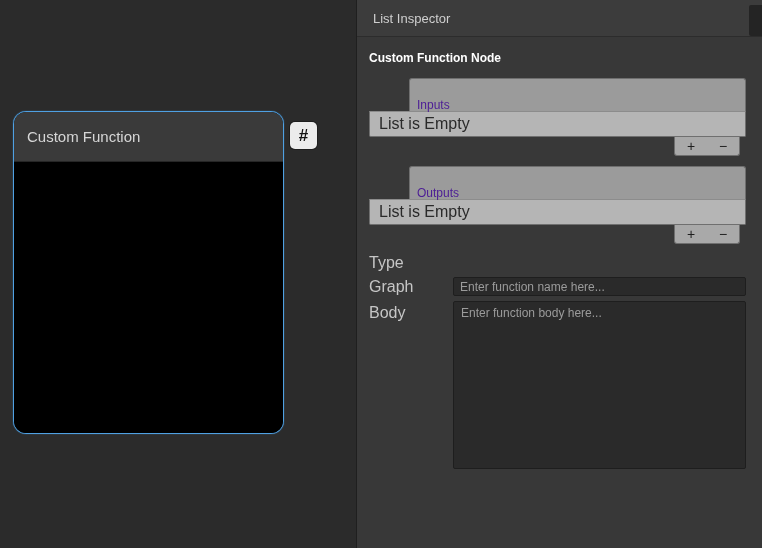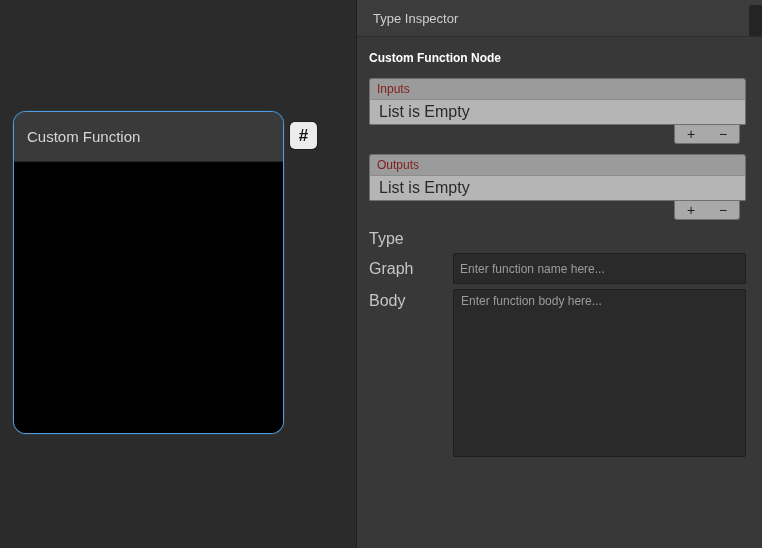--- a/index.html
+++ b/index.html
@@ -66,21 +66,21 @@
 
   .section-title {
     margin:14px 0 13px 0; font-size:12px; font-weight:bold; color:#ffffff;
   }
 
   
   .rlist { margin-bottom:10px; }
   .rl-header {
     height:21px; line-height:20px; background:#9b9b9b;
     border:1px solid #6f6f6f; border-bottom:none; border-radius:3px 3px 0 0;
-    color:#7f1d1d; font-size:12px; padding:0 7px;
+    color:#4c1d95; font-size:12px; padding:16px 7px;margin-left:40px;
   }
   .rl-row {
     height:26px; background:#b5b5b5;
     border:1px solid #6f6f6f; border-top:1px solid #8c8c8c;
     border-radius:0 0 2px 2px;
     color:#2a2a2a; font-size:16px;
     display:flex; align-items:center; padding:0 9px;
   }
   .rl-footer {
     height:19px; width:66px; margin-left:auto; margin-right:6px;
@@ -100,21 +100,21 @@
   .field-row.top .field-label { padding-top:3px; }
 
   .dropdown {
     flex:1; height:20px; background:#515151; border:1px solid #2e2e2e; border-radius:3px;
     display:flex; align-items:center; justify-content:space-between;
     padding:0 7px; color:#dedede; font-size:12px; cursor:pointer;
   }
   .dropdown .arrow { color:#bfbfbf; font-size:10px; }
 
   .text-field {
-    flex:1; height:31px; background:#2a2a2a; border:1px solid #1e1e1e; border-radius:2px;
+    flex:1; height:19px; background:#2a2a2a; border:1px solid #1e1e1e; border-radius:2px;
     color:#cfcfcf; font-size:12px; padding:0 6px; outline:none;
     font-family:"Liberation Sans", sans-serif;
   }
   .body-area {
     flex:1; height:168px; background:#2a2a2a; border:1px solid #1e1e1e; border-radius:2px;
     color:#cfcfcf; font-size:12px; padding:4px 7px; resize:none; outline:none;
     font-family:"Liberation Sans", sans-serif;
   }
   ::placeholder { color:#9b9b9b; opacity:1; }
 </style>
@@ -129,21 +129,21 @@
     <div class="node-body"></div>
   </div>
   <div class="node-badge">
     <span>#</span>
   </div>
 </div>
 
 <div class="inspector">
 
   <div class="inspector-title">
-    <span>Type Inspector</span>
+    <span>List Inspector</span>
   </div>
   <div class="panel-corner"></div>
 
 
   <div class="content">
 
     <div class="section-title">Custom Function Node</div>
 
     <div class="rlist">
       <div class="rl-header">Inputs</div>

